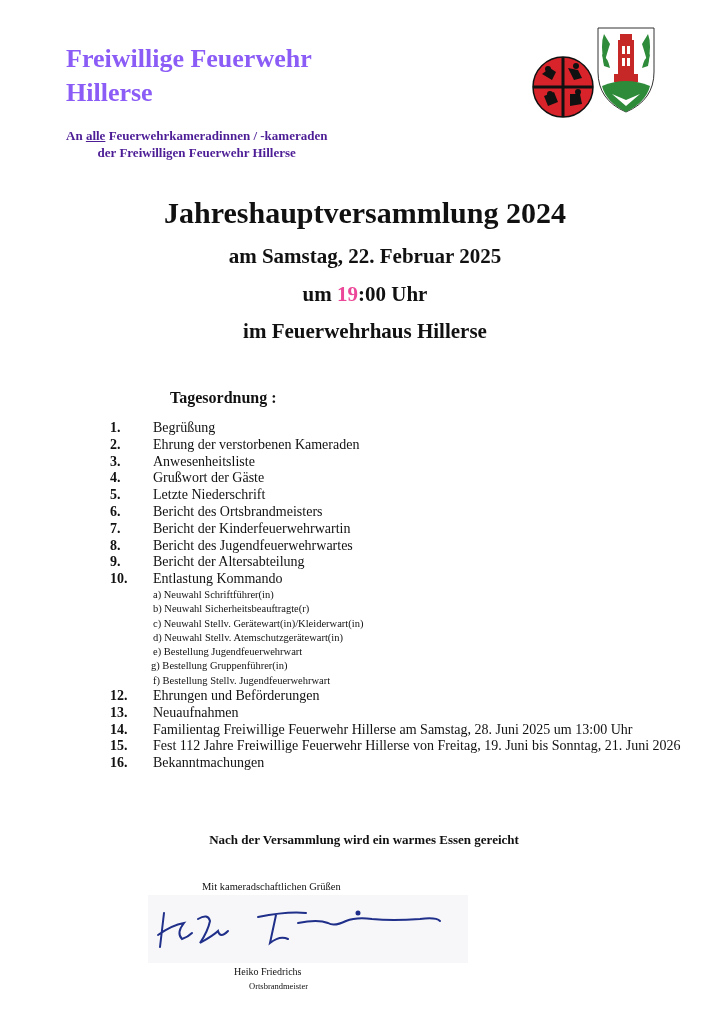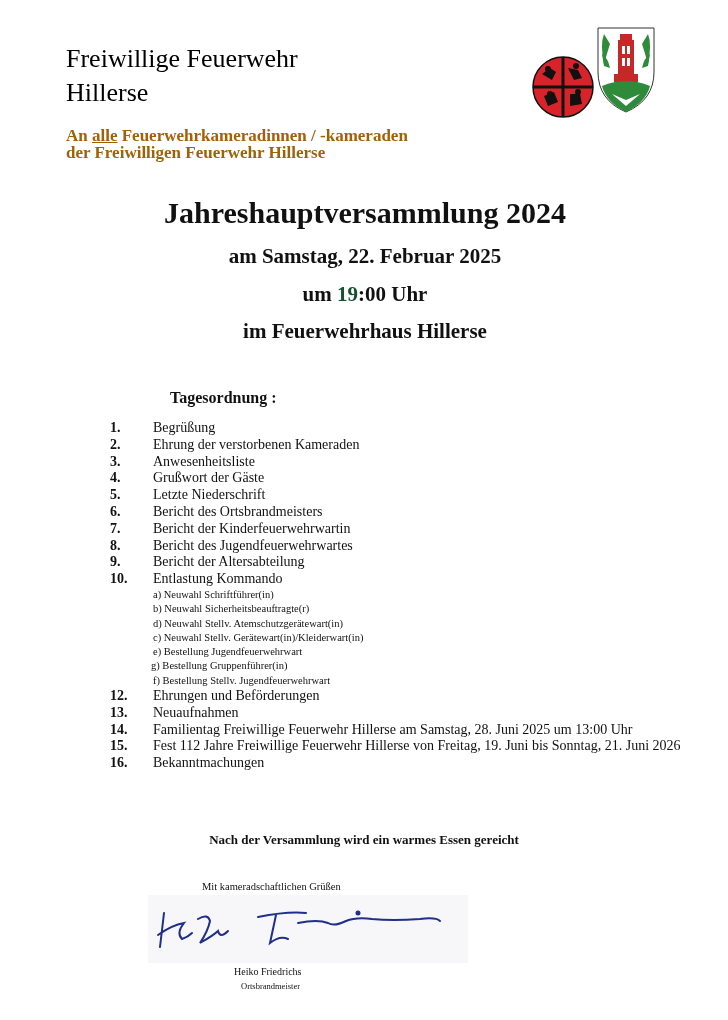--- a/index.html
+++ b/index.html
@@ -1,40 +1,40 @@
 <!DOCTYPE html>
 <html><head>
   <meta charset="utf-8">
   <style>
     html, body { margin: 0; padding: 0; background: #ffffff; }
     body { width: 728px; height: 1020px; position: relative; overflow: hidden;
            font-family: "Liberation Serif", serif; color: #111; }
     .abs { position: absolute; }
-    .org-title { left: 66px; top: 42px; font-size: 26px; font-weight: normal; line-height: 34px; color: #000000; }
-    .recipients { left: 66px; top: 127px; font-size: 17px; font-weight: bold; line-height: 17px; color: #a16207; }
+    .org-title { left: 66px; top: 42px; font-size: 26px; font-weight: bold; line-height: 34px; color: #8b5cf6; }
+    .recipients { left: 66px; top: 127px; font-size: 13px; font-weight: bold; line-height: 17px; color: #4c1d95; text-align: center; }
     .recipients u { text-decoration: underline; }
     .logos { left: 530px; top: 24px; width: 130px; height: 100px; }
     .heading { left: 0; width: 728px; text-align: center; font-weight: bold; color: #111; }
     .h1 { top: 196px; font-size: 30px; left: 20px; width: 750px; }
     .h2 { top: 244px; font-size: 21px; left: 20px; width: 750px; }
     .h3 { top: 282px; font-size: 21px; left: 20px; width: 750px; }
-    .h3 .red { color: #14532d; }
+    .h3 .red { color: #ec4899; }
     .h4 { top: 319px; font-size: 21px; left: 20px; width: 750px; }
     .agenda-title { left: 124px; top: 389px; font-size: 16px; font-weight: bold; margin-left: 46px; }
     .agenda { left: 110px; top: 420px; width: 618px; font-size: 14px; }
     .agenda .row { display: flex; height: 16.8px; line-height: 16.8px; white-space: nowrap; }
     .agenda .num { width: 43px; font-weight: bold; }
     .agenda .sub { font-size: 10.5px; height: 14.3px; line-height: 14.3px; padding-left: 43px; white-space: nowrap; }
     .agenda .sub.ind0 { padding-left: 43px; }
     .agenda .sub.ind1 { padding-left: 41px; }
     .note { top: 832px; font-size: 13px; left: 0; width: 780px; text-align: center; font-weight: bold; }
     .greeting { left: 202px; top: 881px; font-size: 10.5px; }
     .signature { left: 148px; top: 895px; width: 320px; height: 68px; }
     .signer { left: 234px; top: 966px; font-size: 10px; }
-    .signer-role { left: 241px; top: 981px; font-size: 8.5px; }
+    .signer-role { left: 249px; top: 981px; font-size: 8.5px; }
   </style>
 </head>
 <body>
 
 <div class="abs org-title">
   <div>Freiwillige Feuerwehr</div>
   <div>Hillerse</div>
 </div>
 
 <div class="abs recipients">
@@ -118,22 +118,22 @@
   <div class="row">
       <span class="num">9.</span>
       <span>Bericht der Altersabteilung</span>
     </div>
   <div class="row">
       <span class="num">10.</span>
       <span>Entlastung Kommando</span>
     </div>
   <div class="sub ind0">a)  Neuwahl Schriftführer(in)</div>
   <div class="sub ind0">b)  Neuwahl Sicherheitsbeauftragte(r)</div>
+  <div class="sub ind0">c)  Neuwahl Stellv. Gerätewart(in)/Kleiderwart(in)</div>
   <div class="sub ind0">d)  Neuwahl Stellv. Atemschutzgerätewart(in)</div>
-  <div class="sub ind0">c)  Neuwahl Stellv. Gerätewart(in)/Kleiderwart(in)</div>
   <div class="sub ind0">e)  Bestellung Jugendfeuerwehrwart</div>
   <div class="sub ind1">g) Bestellung Gruppenführer(in)</div>
   <div class="sub ind0">f)  Bestellung Stellv. Jugendfeuerwehrwart</div>
   <div class="row">
       <span class="num">12.</span>
       <span>Ehrungen und Beförderungen</span>
     </div>
   <div class="row">
       <span class="num">13.</span>
       <span>Neuaufnahmen</span>

